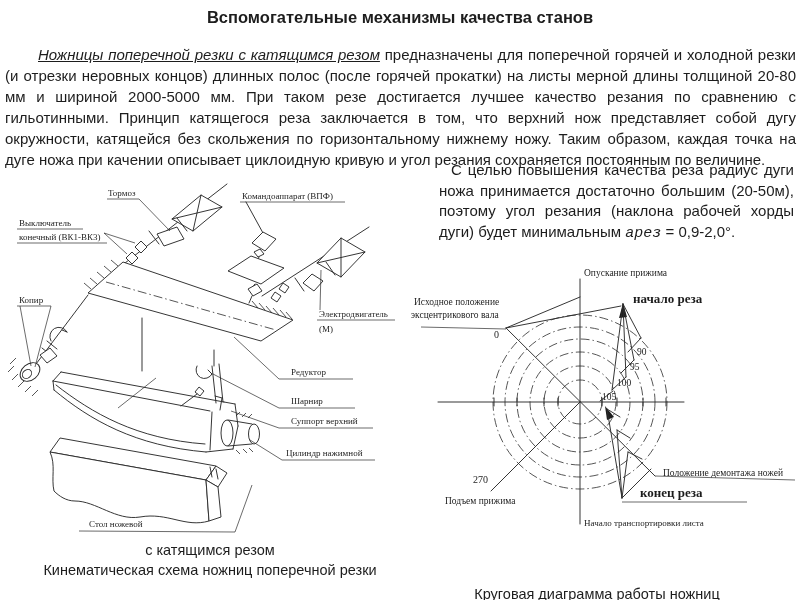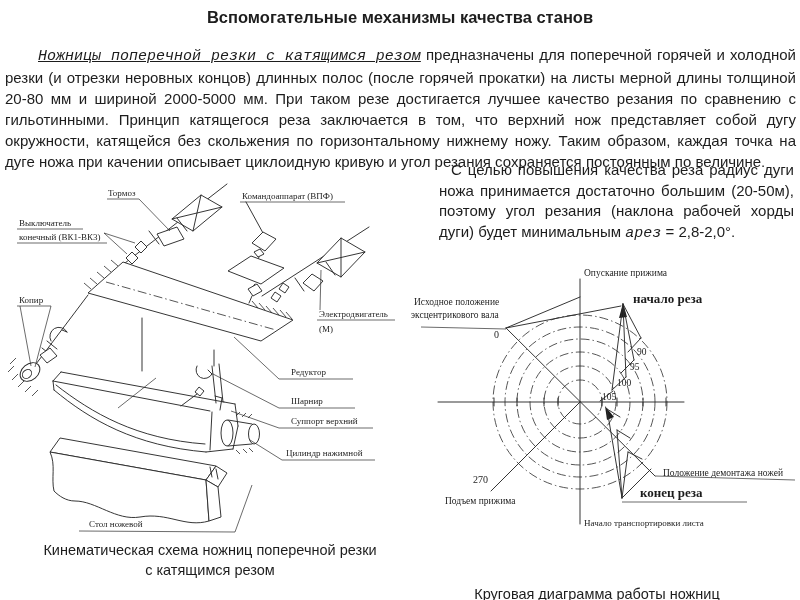--- a/index.html
+++ b/index.html
@@ -9,21 +9,21 @@
     font-family:"Liberation Sans","DejaVu Sans",sans-serif;
   }
   .title{
     position:absolute;left:0;top:8px;width:800px;text-align:center;
     font-size:16.5px;font-weight:bold;
   }
   .intro{
     position:absolute;left:5px;top:45px;width:791px;
     font-size:15px;line-height:20.9px;text-align:justify;text-indent:33px;
   }
-  .intro .lead{font-style:italic;text-decoration:underline;font-family:Liberation Mono, monospace;}
+  .intro .lead{font-style:italic;text-decoration:underline;}
   .side-note{
     position:absolute;left:439px;top:160px;width:355px;
     font-size:15px;line-height:20.6px;text-align:justify;text-indent:12px;
   }
   .side-note .it{font-style:italic;font-family:Liberation Mono, monospace;}
   .caption{
     position:absolute;top:540px;font-size:14.5px;line-height:20px;text-align:center;
   }
   .caption.left{left:15px;width:390px;}
   .caption.right{left:437px;width:320px;margin-top:44px;}
@@ -39,21 +39,21 @@
   .t10{font-size:10px;}
   .t13b{font-size:13px;font-weight:bold;}
 </style>
 </head>
 <body>
 
 <div class="title">Вспомогательные механизмы качества станов</div>
 
 <div class="intro"><span class="lead">Ножницы поперечной резки с катящимся резом</span><span> предназначены для поперечной горячей и холодной резки (и отрезки неровных концов) длинных полос (после горячей прокатки) на листы мерной длины толщиной 20-80 мм и шириной 2000-5000 мм. При таком резе достигается лучшее качество резания по сравнению с гильотинными. Принцип катящегося реза заключается в том, что верхний нож представляет собой дугу окружности, катящейся без скольжения по горизонтальному нижнему ножу. Таким образом, каждая точка на дуге ножа при качении описывает циклоидную кривую и угол резания сохраняется постоянным по величине.</span></div>
 
-<div class="side-note"><span>С целью повышения качества реза радиус дуги ножа принимается достаточно большим (20-50м), поэтому угол резания (наклона рабочей хорды дуги) будет минимальным </span><span class="it">арез</span><span> = 2,8-2,0°.</span></div>
+<div class="side-note"><span>С целью повышения качества реза радиус дуги ножа принимается достаточно большим (20-50м), поэтому угол резания (наклона рабочей хорды дуги) будет минимальным </span><span class="it">арез</span><span> = 0,9-2,0°.</span></div>
 
 <svg style="left:0;top:180px;" width="432" height="362" viewBox="0 180 432 362">
 
   <g>
     <line class="ln" x1="116" y1="270" x2="227" y2="184"></line>
     <polygon class="wf" points="172,219 201,195 222,207 193,231"></polygon>
     <line class="ln" x1="172" y1="219" x2="222" y2="207"></line>
     <line class="ln" x1="201" y1="195" x2="193" y2="231"></line>
     <polygon class="wf" points="157,234 177,227 184,239 164,246"></polygon>
     <line class="ln" x1="149" y1="231" x2="159" y2="244"></line>
@@ -283,17 +283,17 @@
     <line class="thin" x1="655" y1="476" x2="795" y2="480"></line>
 
     <text class="t13b" x="640" y="497">конец реза</text>
     <line class="thin" x1="622" y1="502" x2="747" y2="502"></line>
 
     <text class="t9" x="584" y="526">Начало транспортировки листа</text>
   </g>
 </svg>
 
 <div class="caption left">
+  <div>с катящимся резом</div>
   <div>Кинематическая схема ножниц поперечной резки</div>
-  <div>с катящимся резом</div>
 </div>
 
 <div class="caption right">Круговая диаграмма работы ножниц</div>
 
 </body></html>

